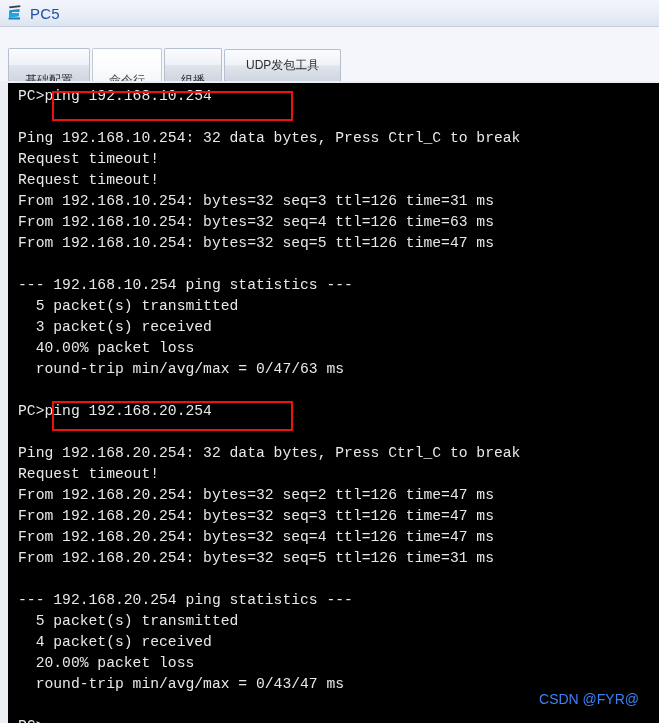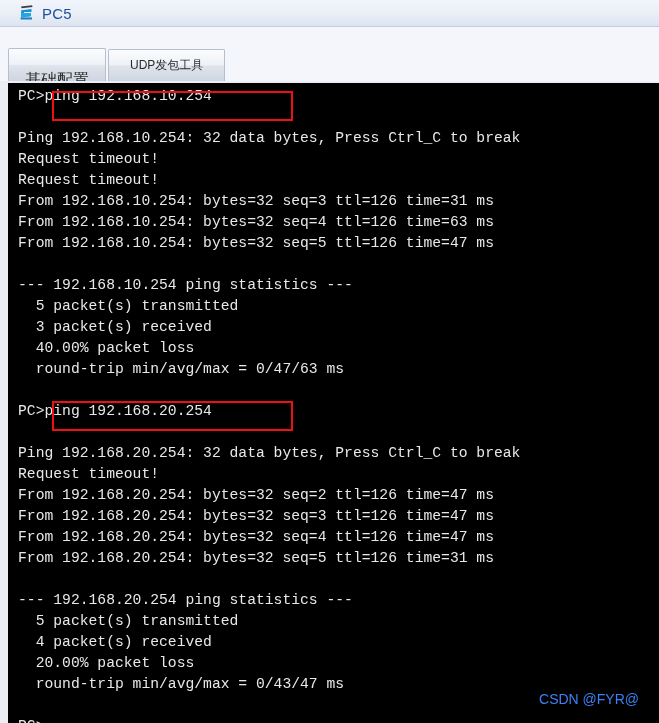--- a/index.html
+++ b/index.html
@@ -26,21 +26,21 @@
   
   .titlebar {
     position: absolute;
     left: 0; top: 0;
     width: 659px;
     height: 27px;
     background: linear-gradient(to bottom, #f2f5fb 0%, #e9eef7 55%, #dde4f0 100%);
     border-bottom: 1px solid #c3cddd;
     display: flex;
     align-items: center;
-    padding-left: 18px;
+    padding-left: 6px;
     box-sizing: border-box;
   }
   .title-icon {
     width: 20px;
     height: 20px;
     position: relative;
     flex: 0 0 auto;
     margin-right: 4px;
   }
   .title-text {
@@ -65,21 +65,21 @@
     bottom: 0;
     display: flex;
     align-items: flex-end;
     height: 34px;
   }
   .tab {
     height: 32px;
     line-height: 30px;
     padding: 16px 16px;
     margin-right: 2px;
-    font-size: 16px;
+    font-size: 12px;
     color: #2b2b2b;
     border: 1px solid #b6bfcd;
     border-bottom: none;
     border-radius: 2px 2px 0 0;
     background: linear-gradient(to bottom, #fbfcfe 0%, #eef1f6 48%, #dfe4ec 52%, #cfd6e1 100%);
     text-align: center;
     white-space: nowrap;
     box-sizing: border-box;
     font-family: "Liberation Sans", sans-serif;
   }
@@ -161,20 +161,22 @@
         <path d="M3.2 10.0 L13.0 10.0 L13.0 13.2 L3.2 14.4 Z" fill="#22a8e0"></path>
         <rect x="2.6" y="14.4" width="11.4" height="2.1" fill="#1c7fc2"></rect>
       </svg>
     </span>
     <span class="title-text">PC5</span>
   </div>
 
   <div class="tabstrip">
     <div class="tabs">
       <div class="tab">基础配置</div>
+      <div class="tab active">命令行</div>
+      <div class="tab">组播</div>
       <div class="tab small">UDP发包工具</div>
     </div>
   </div>
 
   <div class="term-wrap">
     <div class="terminal">
       <div class="lines" id="terminal-lines">
           <div class="line">PC&gt;ping 192.168.10.254</div>
           <div class="line blank"> </div>
           <div class="line">Ping 192.168.10.254: 32 data bytes, Press Ctrl_C to break</div>

